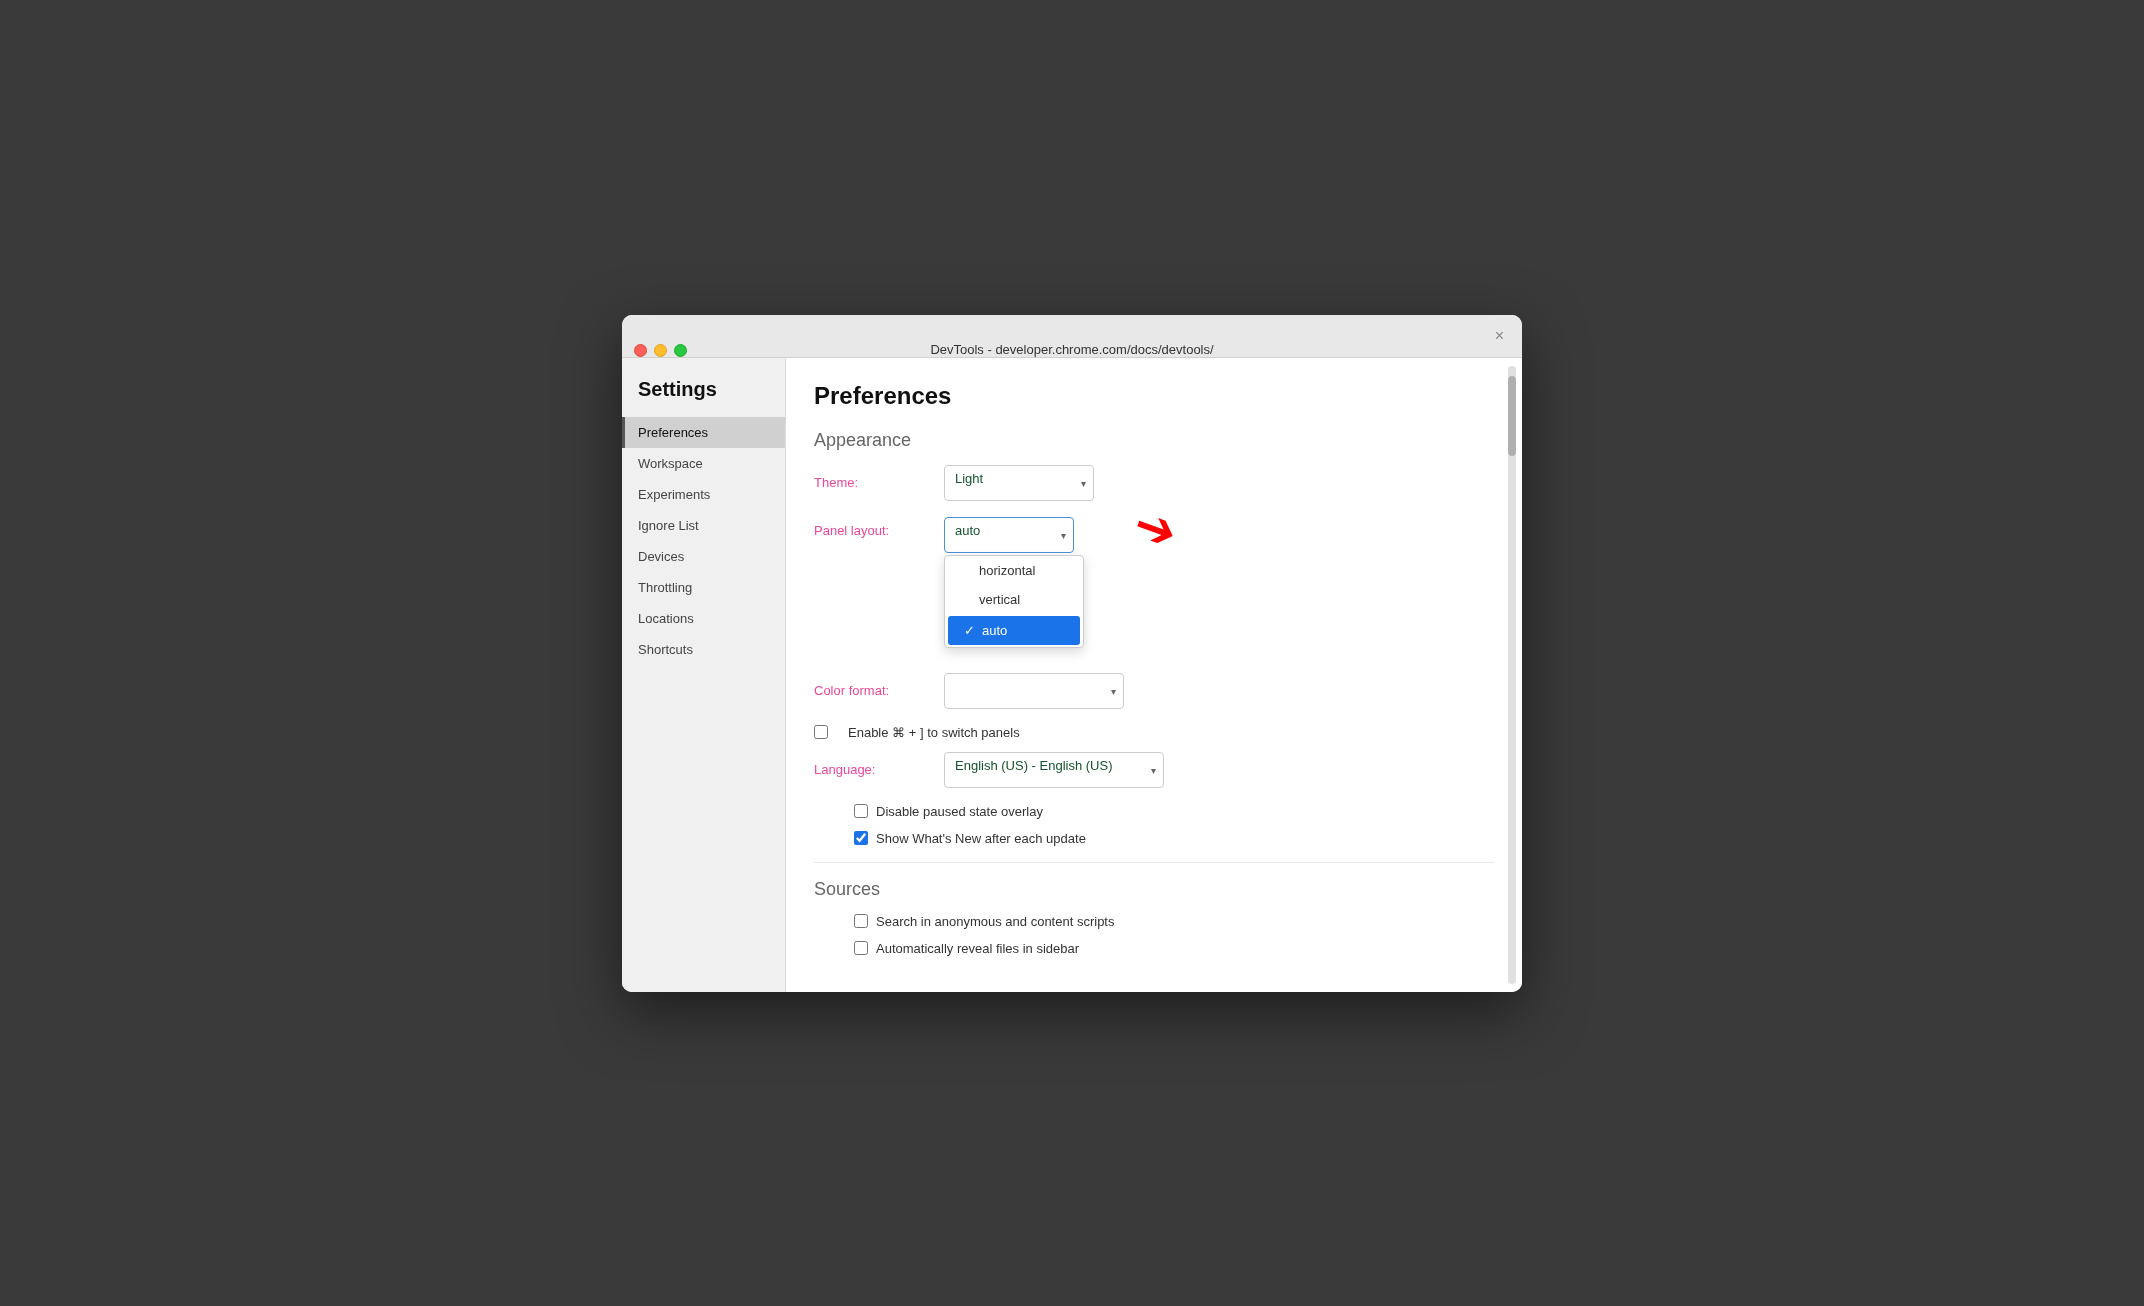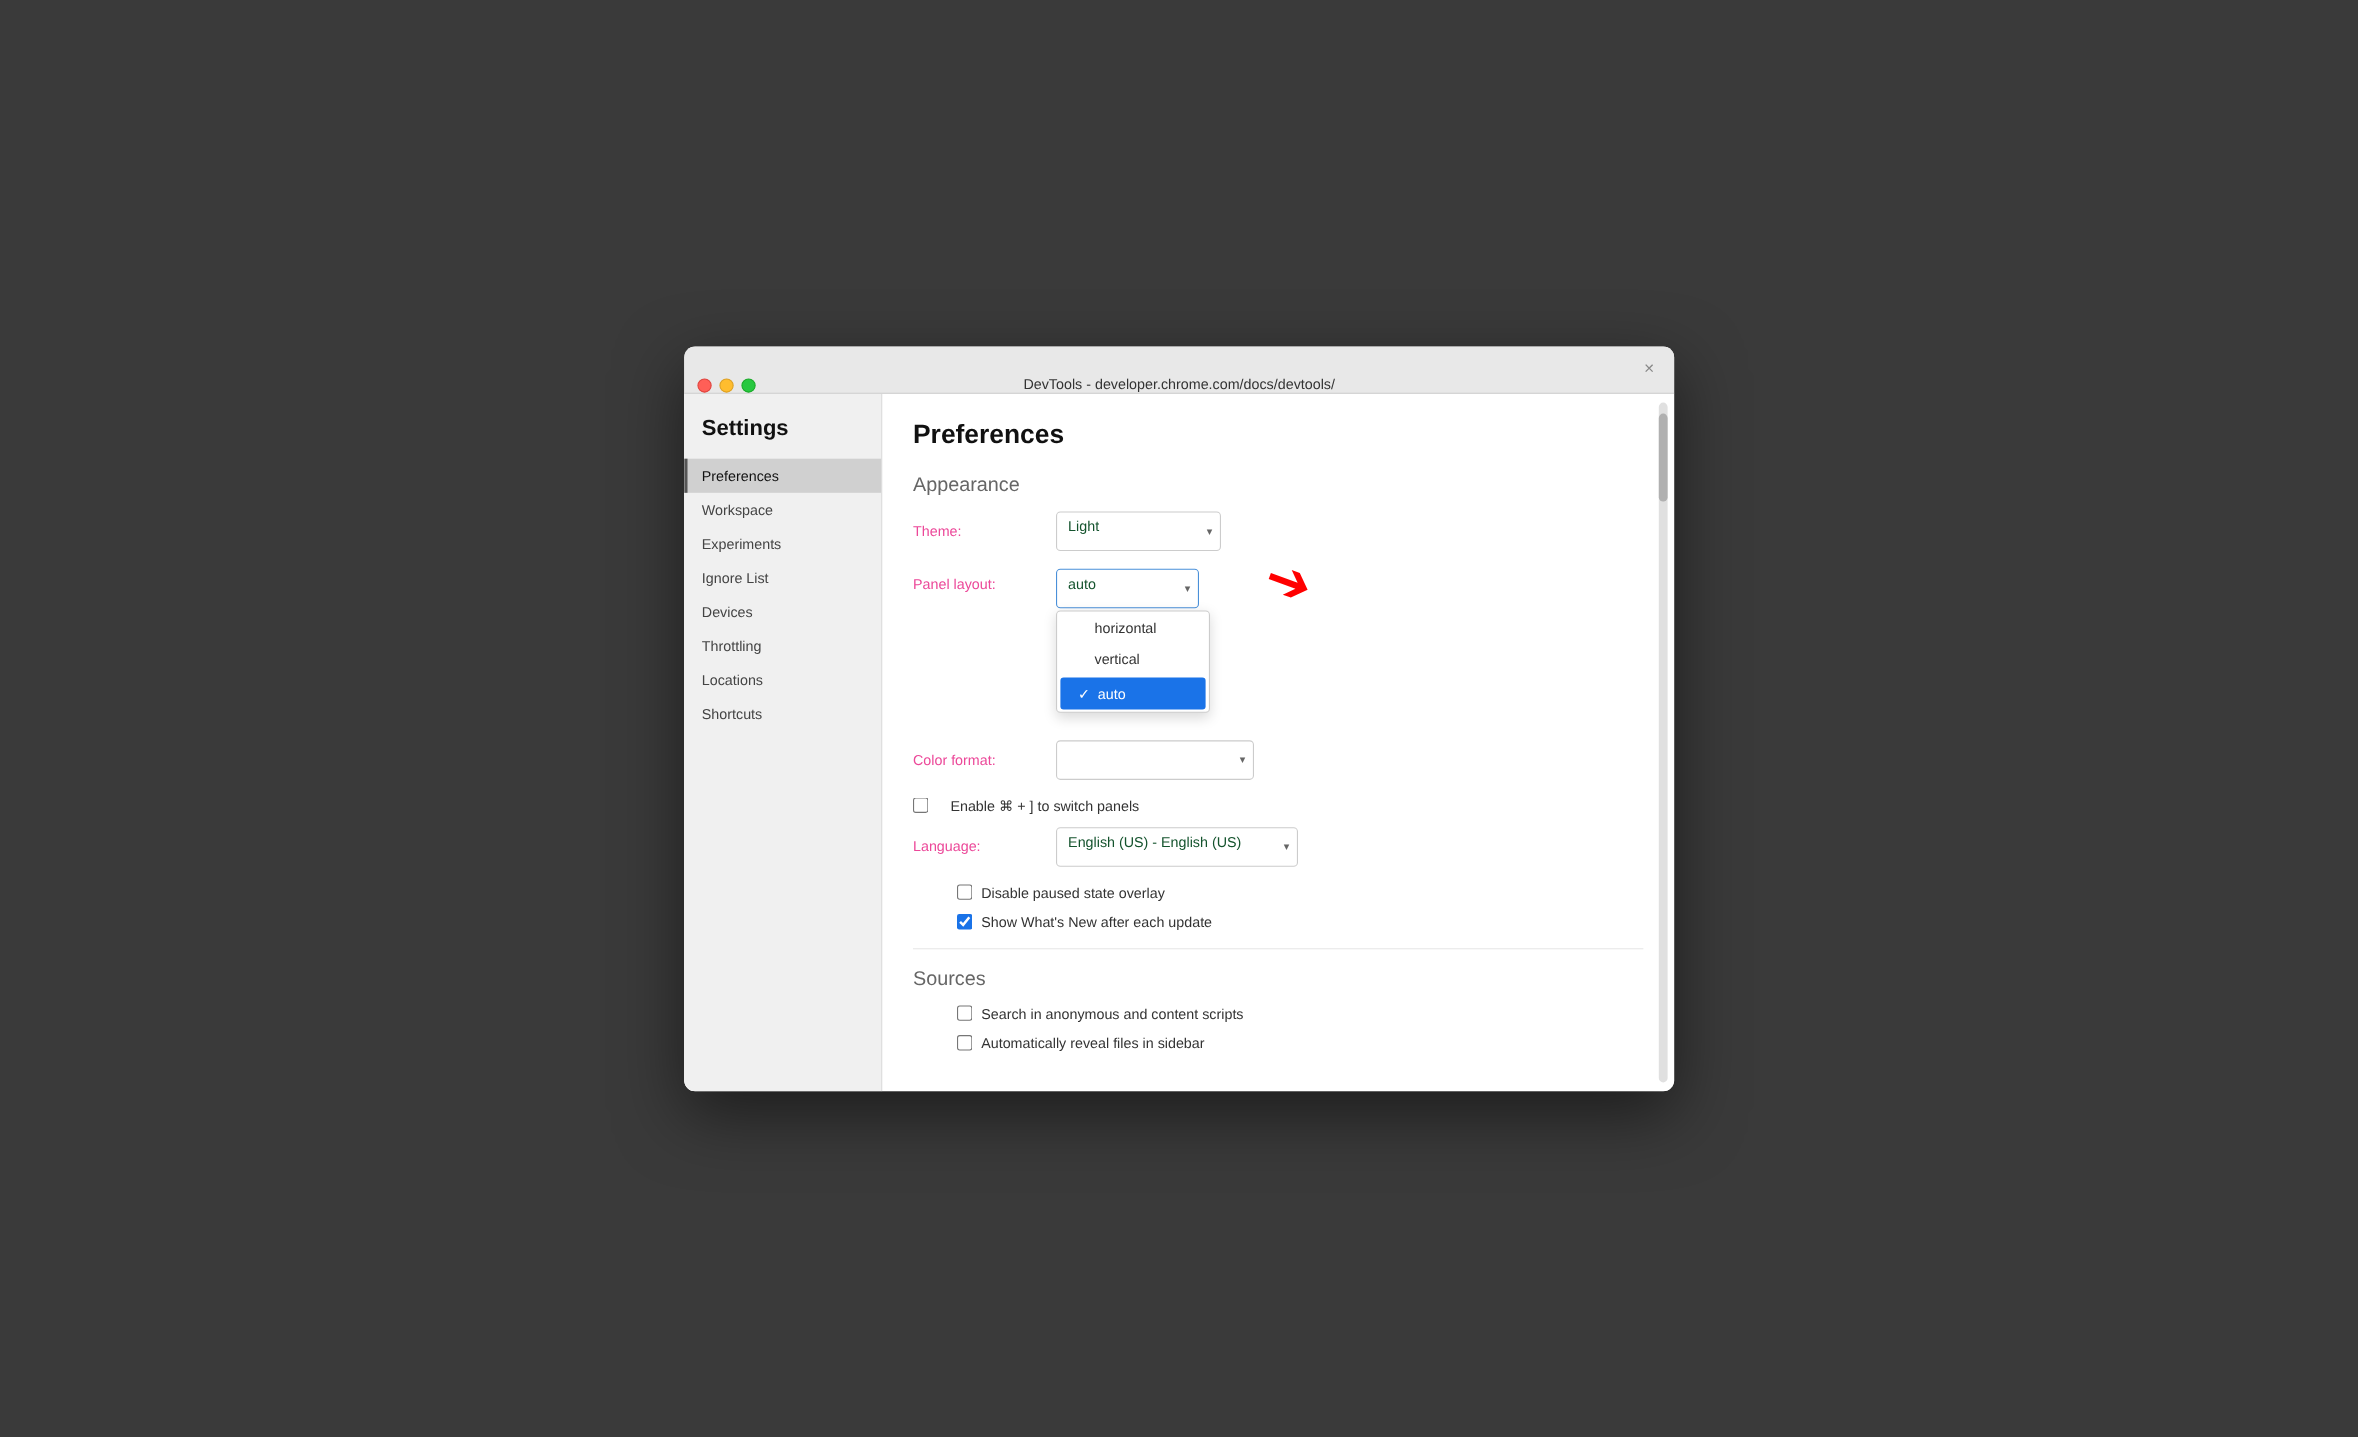--- a/index.html
+++ b/index.html
@@ -69,21 +69,21 @@
       padding: 2px 6px;
     }
 
     .content {
       display: flex;
       background: white;
       min-height: 580px;
     }
 
     .sidebar {
-      width: 180px;
+      width: 164px;
       background: #f0f0f0;
       border-right: 1px solid #ddd;
       padding-top: 20px;
       flex-shrink: 0;
     }
 
     .sidebar-header {
       font-size: 20px;
       font-weight: 600;
       color: #111;

